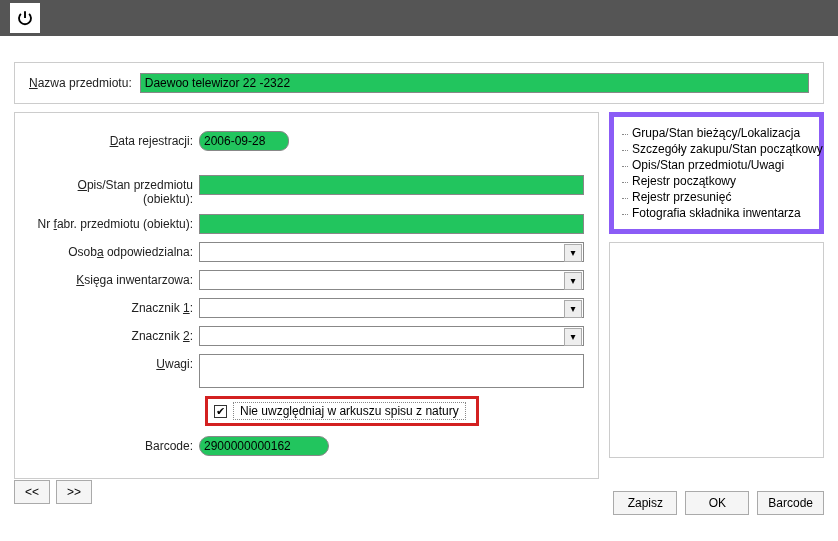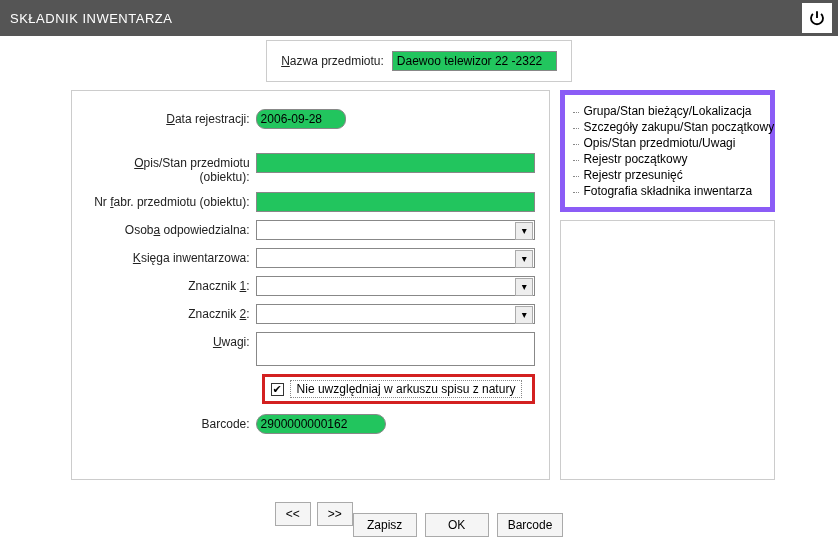--- a/index.html
+++ b/index.html
@@ -1,25 +1,25 @@
 <!DOCTYPE html>
 <html><head>
 <meta charset="utf-8">
 <style>
 * { box-sizing: border-box; margin: 0; padding: 0; }
 body { font-family: "Segoe UI", Tahoma, sans-serif; font-size: 12px; background: #fff; width: 838px; height: 541px; overflow: hidden; }
 .titlebar { background: #555; color: #fff; height: 36px; display: flex; align-items: center; padding: 0 10px; justify-content: space-between; }
 .titlebar-text { font-size: 13px; letter-spacing: 0.5px; }
 .power-btn { background: #fff; width: 30px; height: 30px; display: flex; align-items: center; justify-content: center; cursor: pointer; margin-right:-4px; }
 .power-btn svg { width: 18px; height: 18px; }
-.content { padding: 4px 14px; height: 505px; display: flex; flex-direction: column; align-items: center; }
+.content { padding: 26px 14px; height: 505px; display: flex; flex-direction: column; }
 .top-panel { border: 1px solid #ccc; padding: 10px 14px; margin-bottom: 8px; display: flex; align-items: center; gap: 8px; }
 .label-right { text-align: right; color: #222; }
 .mid-row { display: flex; gap: 10px; flex: 1; min-height: 0; }
-.left-col { flex: 1; display: flex; flex-direction: column; margin-left: 8px; }
+.left-col { flex: 1; display: flex; flex-direction: column; }
 .form-panel { border: 1px solid #ccc; padding: 18px 14px 14px 14px; flex: 1; }
 .form-row { display: flex; align-items: flex-start; margin-bottom: 8px; }
 .form-label { width: 170px; text-align: right; padding-right: 6px; padding-top: 3px; color: #222; }
 .form-input { border: 1px solid #888; height: 20px; padding: 1px 4px; font-family: inherit; font-size: 12px; background:#22c55e; }
 .form-input.date { width: 90px; border-radius: 9px; }
 .form-input.full { flex: 1; }
 .form-select { flex: 1; border: 1px solid #888; height: 20px; background: #fff; position: relative; }
 .form-select::after { content: "▾"; position: absolute; right: 1px; top: 1px; width: 16px; height: 16px; border: 1px solid #aaa; background: #eee; font-size: 10px; text-align: center; line-height: 16px; }
 .textarea { flex: 1; border: 1px solid #888; height: 34px; resize: none; font-family: inherit; font-size: 12px; padding: 2px 4px; }
 .checkbox-row { display: flex; align-items: center; margin-left: 176px; margin-top: 6px; margin-bottom: 10px; }
@@ -35,21 +35,20 @@
 .nav-btns { display: flex; gap: 6px; }
 .btn { border: 1px solid #aaa; background: #f5f5f5; height: 24px; padding: 0 10px; min-width: 36px; cursor: pointer; font-family: inherit; font-size: 12px; }
 .btn.wide { min-width: 64px; margin-top: 23px; }
 .action-btns { display: flex; gap: 8px; }
 .u { text-decoration: underline; }
 </style>
 </head>
 <body>
 
 <div class="titlebar">
-  <span class="titlebar-text">SKŁADNIK INWENTARZA</span>
   <div class="power-btn">
     <svg viewBox="0 0 24 24">
         <path fill="none" stroke="#000" stroke-width="2.5" d="M12 3v9 M6.5 6.5a8 8 0 1 0 11 0"></path>
       </svg>
   </div>
 </div>
 
 <div class="content">
 
   <div class="top-panel">

